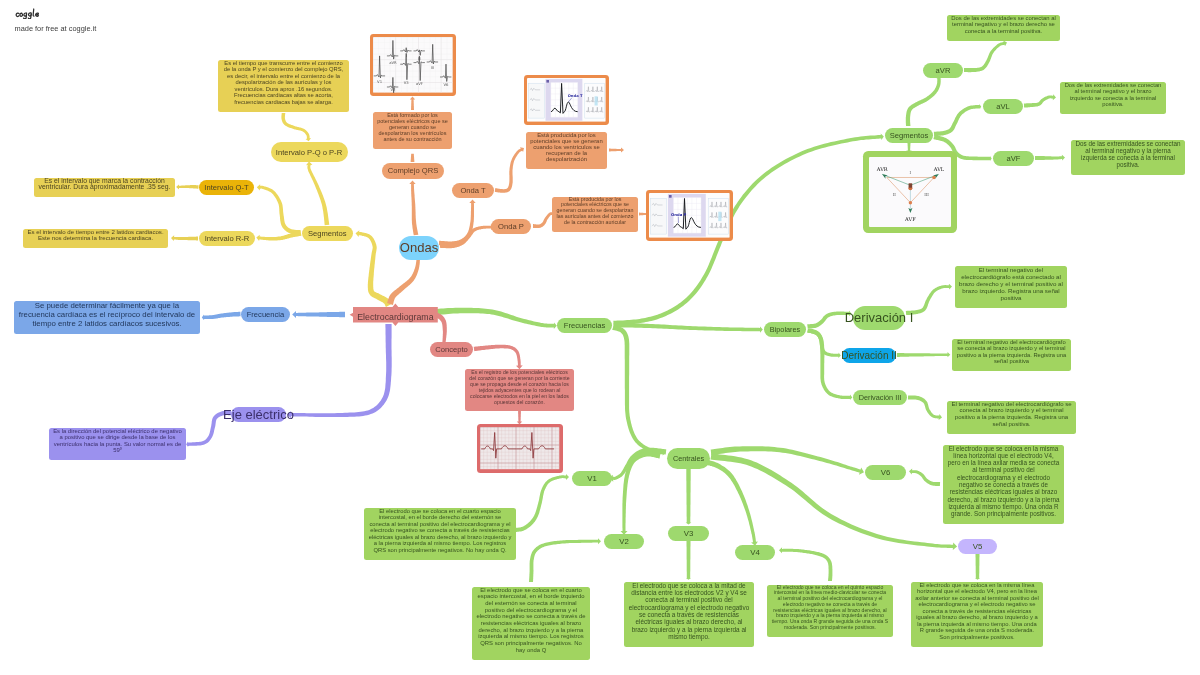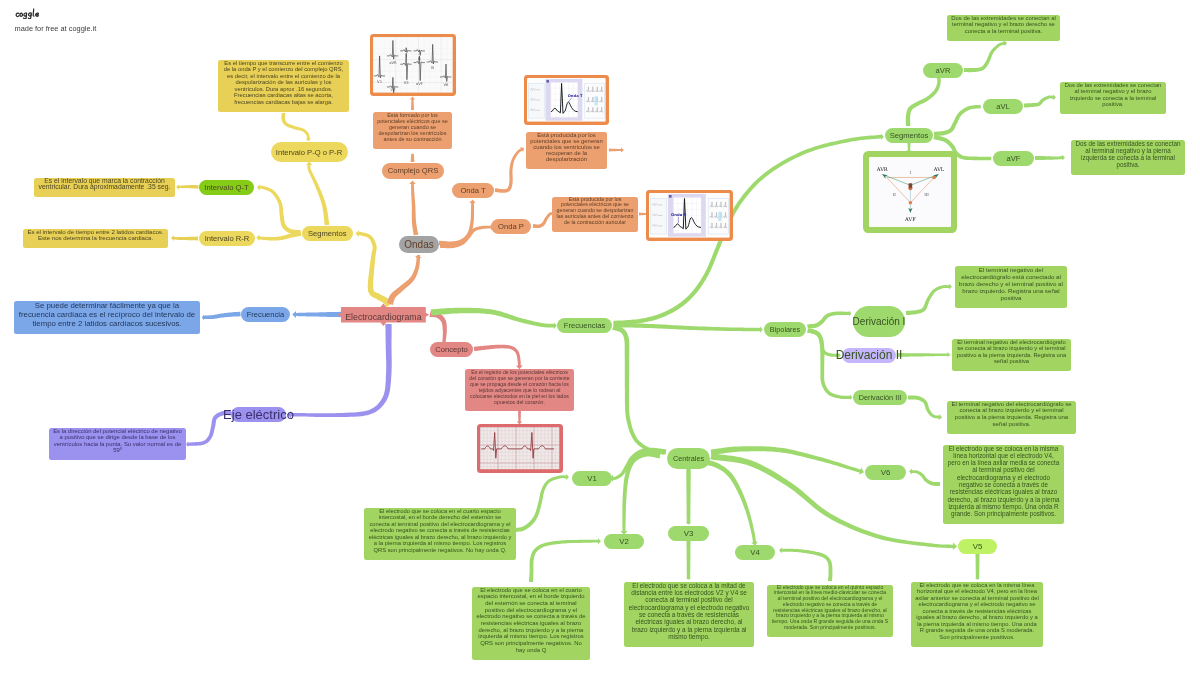--- a/index.html
+++ b/index.html
@@ -71,45 +71,45 @@
 <path d="M 705.2 464.5L705.8 464.6L706.4 464.8L707.1 465.0L707.9 465.2L708.7 465.4L709.6 465.6L710.5 465.9L711.5 466.1L712.4 466.4L713.4 466.7L714.3 467.1L715.2 467.4L716.1 467.8L716.8 468.2L717.7 468.6L718.5 469.1L719.4 469.6L720.2 470.0L721.1 470.6L721.9 471.1L722.8 471.6L723.6 472.2L724.4 472.8L725.2 473.5L726.0 474.2L726.7 474.9L727.5 475.7L728.2 476.5L729.0 477.4L729.7 478.3L730.5 479.3L731.2 480.4L731.9 481.5L732.6 482.6L733.3 483.8L734.1 485.1L734.8 486.3L735.4 487.6L736.1 488.9L736.8 490.2L737.5 491.6L738.1 492.9L738.8 494.2L739.4 495.6L740.0 497.0L740.7 498.5L741.3 500.0L741.9 501.5L742.5 503.0L743.1 504.5L743.6 506.1L744.2 507.6L744.7 509.1L745.3 510.6L745.8 512.1L746.3 513.6L746.7 515.0L747.2 516.5L747.6 518.0L748.0 519.6L748.5 521.1L748.9 522.6L749.2 524.1L749.6 525.6L750.0 527.1L750.3 528.5L750.6 529.8L750.9 531.1L751.2 532.3L751.4 533.4L751.7 534.3L751.9 535.3L752.0 536.1L752.2 536.9L752.3 537.7L752.4 538.3L752.5 539.0L752.6 539.6L752.7 540.1L752.8 540.6L752.8 541.1L752.9 541.5L753.0 541.9L753.0 542.3L751.1 542.6L755.1 545.8L757.9 541.5L756.0 541.8L755.9 541.5L755.9 541.1L755.8 540.7L755.8 540.2L755.7 539.7L755.7 539.2L755.6 538.6L755.5 537.9L755.4 537.2L755.3 536.4L755.1 535.5L755.0 534.6L754.8 533.7L754.6 532.6L754.3 531.6L754.1 530.4L753.8 529.1L753.5 527.8L753.2 526.3L752.9 524.9L752.6 523.4L752.2 521.8L751.8 520.2L751.4 518.7L751.0 517.1L750.6 515.5L750.2 514.0L749.7 512.4L749.3 511.0L748.8 509.4L748.3 507.9L747.8 506.3L747.3 504.8L746.7 503.2L746.1 501.6L745.6 500.1L745.0 498.5L744.4 497.0L743.8 495.5L743.1 494.0L742.5 492.5L741.9 491.1L741.2 489.7L740.6 488.4L739.9 487.0L739.2 485.6L738.6 484.3L737.9 483.0L737.2 481.7L736.4 480.4L735.7 479.1L734.9 477.9L734.2 476.8L733.4 475.6L732.6 474.6L731.8 473.5L730.9 472.5L730.0 471.6L729.1 470.7L728.2 469.9L727.3 469.2L726.4 468.4L725.5 467.7L724.6 467.1L723.7 466.5L722.7 465.9L721.8 465.4L720.9 464.8L720.0 464.3L719.2 463.8L718.2 463.3L717.2 462.8L716.1 462.4L715.1 462.0L714.0 461.6L713.0 461.3L712.0 461.0L711.0 460.7L710.1 460.5L709.2 460.2L708.4 460.0L707.8 459.8L707.2 459.7L706.8 459.5Z" fill="#9ed96e"></path>
 <path d="M 711.3 455.4L712.6 455.2L714.0 455.0L715.5 454.7L717.3 454.4L719.2 454.1L721.2 453.8L723.4 453.5L725.7 453.1L728.0 452.8L730.4 452.5L732.8 452.2L735.2 452.0L737.7 451.8L740.1 451.6L742.6 451.5L745.2 451.4L747.9 451.4L750.7 451.3L753.5 451.2L756.4 451.2L759.3 451.2L762.2 451.2L765.2 451.3L768.1 451.4L771.1 451.6L774.0 451.7L776.9 452.0L779.7 452.3L782.5 452.7L785.4 453.1L788.3 453.6L791.3 454.1L794.2 454.8L797.2 455.4L800.1 456.1L803.0 456.8L805.9 457.5L808.8 458.2L811.6 458.9L814.3 459.6L816.9 460.3L819.5 460.9L822.0 461.5L824.5 462.2L826.9 462.9L829.4 463.5L831.7 464.2L834.1 464.9L836.3 465.6L838.5 466.3L840.6 466.9L842.6 467.5L844.5 468.1L846.3 468.7L848.0 469.2L849.5 469.6L850.9 470.0L852.1 470.4L853.2 470.7L854.2 471.0L855.0 471.2L855.8 471.5L856.5 471.7L857.1 471.9L857.6 472.0L858.1 472.2L858.5 472.3L858.9 472.4L859.3 472.5L859.7 472.6L859.0 474.7L864.0 472.3L861.2 467.6L860.6 469.6L860.2 469.5L859.9 469.4L859.5 469.2L859.0 469.1L858.6 468.9L858.0 468.8L857.4 468.6L856.7 468.3L856.0 468.1L855.1 467.8L854.2 467.5L853.1 467.2L851.8 466.8L850.5 466.4L849.0 465.9L847.4 465.4L845.6 464.8L843.7 464.2L841.7 463.5L839.6 462.8L837.4 462.1L835.1 461.4L832.8 460.7L830.4 459.9L828.0 459.2L825.5 458.5L823.0 457.8L820.5 457.1L818.0 456.4L815.3 455.7L812.6 455.0L809.8 454.2L807.0 453.4L804.1 452.7L801.1 451.9L798.2 451.2L795.2 450.5L792.2 449.8L789.2 449.2L786.2 448.6L783.2 448.1L780.3 447.7L777.4 447.4L774.4 447.0L771.4 446.8L768.4 446.6L765.4 446.4L762.3 446.3L759.3 446.2L756.4 446.2L753.5 446.2L750.6 446.2L747.8 446.2L745.1 446.2L742.4 446.3L739.9 446.4L737.4 446.5L734.8 446.6L732.3 446.8L729.8 447.1L727.3 447.3L724.9 447.6L722.6 447.9L720.4 448.2L718.3 448.5L716.4 448.8L714.7 449.1L713.1 449.3L711.7 449.5L710.7 449.6Z" fill="#9ed96e"></path>
 <path d="M 710.5 459.6L712.2 459.8L714.2 460.0L716.5 460.2L719.0 460.5L721.7 460.7L724.6 461.0L727.6 461.4L730.8 461.7L733.9 462.2L737.1 462.7L740.3 463.3L743.3 464.0L746.3 464.8L749.0 465.7L751.8 466.7L754.5 467.9L757.3 469.1L760.1 470.4L762.9 471.8L765.7 473.3L768.6 474.9L771.4 476.5L774.3 478.2L777.1 479.9L780.0 481.7L782.8 483.5L785.7 485.3L788.6 487.2L791.3 489.1L794.1 491.1L796.8 493.2L799.5 495.4L802.2 497.7L805.0 500.1L807.8 502.4L810.6 504.8L813.4 507.2L816.3 509.5L819.3 511.8L822.4 514.0L825.6 516.1L828.8 518.0L832.2 519.9L835.6 521.7L839.0 523.4L842.6 525.1L846.2 526.8L849.9 528.4L853.5 529.9L857.3 531.4L861.0 532.9L864.7 534.2L868.4 535.5L872.1 536.7L875.8 537.9L879.4 538.9L883.1 539.9L886.9 540.8L890.8 541.6L894.7 542.3L898.7 543.0L902.6 543.6L906.4 544.1L910.2 544.5L913.9 545.0L917.5 545.4L920.9 545.7L924.1 546.1L927.1 546.4L929.8 546.7L932.3 547.0L934.7 547.2L937.0 547.4L939.1 547.6L941.1 547.7L942.9 547.8L944.6 547.8L946.1 547.8L947.6 547.9L948.9 547.9L950.1 547.9L951.1 547.9L952.1 547.9L952.9 547.9L952.8 550.0L957.1 546.6L953.2 542.6L953.1 544.7L952.2 544.7L951.2 544.7L950.1 544.6L948.9 544.6L947.6 544.6L946.2 544.6L944.7 544.5L943.0 544.4L941.2 544.4L939.3 544.2L937.3 544.1L935.1 543.9L932.7 543.6L930.2 543.3L927.5 542.9L924.5 542.6L921.3 542.2L917.9 541.8L914.3 541.4L910.7 540.9L906.9 540.4L903.1 539.8L899.3 539.2L895.4 538.5L891.6 537.8L887.8 537.0L884.1 536.1L880.6 535.1L877.0 534.0L873.4 532.8L869.8 531.6L866.1 530.3L862.5 528.9L858.8 527.4L855.2 525.9L851.6 524.4L848.0 522.8L844.5 521.1L841.1 519.4L837.7 517.6L834.4 515.8L831.2 514.0L828.1 512.1L825.1 510.1L822.2 507.9L819.3 505.7L816.5 503.4L813.7 501.1L811.0 498.7L808.2 496.3L805.5 493.9L802.8 491.5L800.0 489.2L797.2 487.0L794.4 484.9L791.4 482.8L788.6 480.9L785.7 479.0L782.8 477.2L780.0 475.3L777.1 473.5L774.2 471.8L771.3 470.1L768.4 468.4L765.5 466.9L762.6 465.4L759.7 464.0L756.8 462.6L753.9 461.4L751.0 460.3L747.9 459.3L744.7 458.4L741.5 457.6L738.2 456.9L734.9 456.3L731.6 455.8L728.4 455.4L725.3 455.0L722.3 454.7L719.6 454.4L717.1 454.1L714.8 453.9L713.0 453.7L711.5 453.4Z" fill="#9ed96e"></path>
 <path d="M 512.2 532.1L512.5 532.1L513.0 532.0L513.6 532.0L514.2 532.0L515.0 532.0L515.8 531.9L516.6 531.9L517.5 531.8L518.4 531.7L519.2 531.6L520.1 531.5L521.0 531.4L521.8 531.2L522.6 530.9L523.3 530.7L524.0 530.4L524.7 530.1L525.4 529.7L526.1 529.4L526.7 529.0L527.3 528.6L527.9 528.2L528.5 527.8L529.1 527.3L529.7 526.9L530.2 526.4L530.8 525.9L531.3 525.4L531.8 524.9L532.3 524.4L532.8 523.9L533.3 523.4L533.8 522.8L534.3 522.3L534.8 521.7L535.2 521.1L535.6 520.4L536.1 519.7L536.5 519.1L536.9 518.3L537.3 517.6L537.7 516.8L538.0 516.0L538.4 515.1L538.7 514.2L539.1 513.2L539.4 512.3L539.6 511.3L539.9 510.3L540.2 509.3L540.5 508.3L540.7 507.3L541.0 506.3L541.2 505.3L541.4 504.4L541.7 503.5L541.9 502.5L542.1 501.5L542.3 500.5L542.5 499.5L542.7 498.5L542.9 497.5L543.0 496.6L543.2 495.6L543.4 494.7L543.6 493.8L543.8 492.9L544.0 492.1L544.2 491.3L544.5 490.6L544.8 489.9L545.1 489.1L545.5 488.4L545.8 487.7L546.1 487.0L546.5 486.4L546.8 485.8L547.2 485.2L547.6 484.6L548.0 484.1L548.5 483.6L548.9 483.1L549.4 482.7L549.9 482.2L550.5 481.8L551.1 481.5L551.8 481.1L552.5 480.8L553.3 480.5L554.1 480.1L555.0 479.9L555.8 479.6L556.6 479.4L557.4 479.1L558.2 478.9L559.0 478.7L559.7 478.6L560.3 478.4L560.8 478.3L561.3 478.2L561.8 478.2L562.3 478.1L562.7 478.1L563.2 478.1L563.6 478.2L564.0 478.2L564.3 478.2L564.7 478.3L565.0 478.3L565.3 478.4L565.7 478.4L566.0 478.4L566.0 480.0L569.0 477.0L566.0 474.0L566.0 475.6L565.9 475.6L565.7 475.6L565.4 475.5L565.1 475.5L564.7 475.4L564.3 475.4L563.8 475.3L563.3 475.3L562.8 475.3L562.2 475.3L561.6 475.3L561.0 475.4L560.3 475.5L559.7 475.6L559.0 475.7L558.3 475.9L557.5 476.1L556.7 476.3L555.8 476.5L555.0 476.7L554.0 477.0L553.1 477.3L552.2 477.6L551.3 478.0L550.5 478.4L549.6 478.8L548.8 479.3L548.1 479.8L547.4 480.3L546.8 480.9L546.2 481.5L545.6 482.1L545.1 482.7L544.6 483.4L544.2 484.1L543.7 484.8L543.3 485.5L542.9 486.3L542.5 487.0L542.2 487.8L541.8 488.6L541.5 489.4L541.1 490.3L540.8 491.2L540.6 492.1L540.3 493.0L540.1 494.0L539.9 495.0L539.7 495.9L539.5 496.9L539.3 497.9L539.2 498.9L539.0 499.8L538.8 500.7L538.5 501.7L538.3 502.5L538.1 503.5L537.8 504.5L537.5 505.4L537.3 506.4L537.0 507.4L536.7 508.4L536.5 509.3L536.2 510.3L535.9 511.2L535.6 512.1L535.3 512.9L535.0 513.7L534.6 514.5L534.3 515.2L534.0 515.9L533.6 516.5L533.3 517.1L532.9 517.7L532.5 518.3L532.1 518.8L531.7 519.3L531.3 519.8L530.9 520.3L530.5 520.8L530.1 521.2L529.6 521.7L529.2 522.1L528.7 522.6L528.2 523.0L527.7 523.4L527.2 523.8L526.7 524.2L526.2 524.6L525.7 524.9L525.2 525.3L524.7 525.6L524.1 525.9L523.6 526.2L523.0 526.4L522.5 526.7L521.9 526.9L521.4 527.1L520.8 527.2L520.2 527.4L519.5 527.5L518.8 527.6L518.0 527.7L517.2 527.7L516.4 527.8L515.6 527.8L514.8 527.8L514.1 527.8L513.5 527.8L512.8 527.9L512.3 527.9L511.8 527.9Z" fill="#9ed96e"></path>
 <path d="M 533.0 582.1L533.0 581.7L533.0 581.2L533.1 580.7L533.1 580.0L533.1 579.4L533.2 578.6L533.2 577.9L533.2 577.1L533.3 576.2L533.3 575.4L533.3 574.5L533.4 573.7L533.4 572.9L533.4 572.1L533.5 571.2L533.5 570.4L533.4 569.5L533.4 568.6L533.4 567.7L533.4 566.8L533.4 565.9L533.4 565.0L533.4 564.2L533.4 563.3L533.4 562.5L533.5 561.7L533.5 561.0L533.6 560.3L533.8 559.6L533.9 558.9L534.0 558.2L534.1 557.5L534.3 556.9L534.4 556.3L534.6 555.7L534.8 555.1L535.0 554.6L535.2 554.0L535.5 553.5L535.8 553.1L536.1 552.6L536.4 552.1L536.8 551.7L537.2 551.2L537.6 550.7L538.1 550.3L538.6 549.9L539.1 549.5L539.6 549.1L540.2 548.7L540.8 548.3L541.4 548.0L542.1 547.6L542.9 547.3L543.7 547.0L544.5 546.6L545.5 546.3L546.5 546.1L547.6 545.8L548.7 545.5L550.0 545.3L551.2 545.1L552.5 544.8L553.8 544.6L555.2 544.4L556.6 544.2L558.0 544.1L559.4 543.9L560.8 543.8L562.2 543.6L563.5 543.5L565.0 543.4L566.5 543.3L568.0 543.2L569.6 543.1L571.1 543.1L572.7 543.0L574.3 543.0L575.8 542.9L577.4 542.9L578.9 542.9L580.3 542.9L581.7 542.8L583.0 542.8L584.3 542.8L585.6 542.7L586.9 542.7L588.2 542.7L589.4 542.7L590.6 542.7L591.8 542.7L592.9 542.6L594.0 542.6L595.0 542.6L595.9 542.6L596.7 542.6L597.4 542.6L598.0 542.6L598.0 544.2L601.0 541.2L598.0 538.2L598.0 539.8L597.4 539.8L596.7 539.8L595.9 539.8L595.0 539.8L594.0 539.8L592.9 539.8L591.8 539.8L590.6 539.8L589.4 539.8L588.1 539.8L586.9 539.8L585.6 539.8L584.3 539.8L583.0 539.8L581.7 539.8L580.3 539.8L578.8 539.8L577.3 539.9L575.8 539.9L574.2 539.9L572.7 539.9L571.1 539.9L569.5 540.0L567.9 540.0L566.3 540.1L564.8 540.2L563.3 540.3L561.8 540.4L560.4 540.5L559.0 540.7L557.6 540.8L556.2 541.0L554.8 541.1L553.4 541.3L552.0 541.5L550.6 541.7L549.3 541.9L548.1 542.2L546.8 542.4L545.6 542.7L544.5 543.0L543.5 543.4L542.5 543.7L541.5 544.1L540.6 544.4L539.8 544.8L539.0 545.3L538.3 545.7L537.6 546.2L536.9 546.7L536.3 547.1L535.7 547.7L535.1 548.2L534.6 548.7L534.1 549.3L533.6 549.9L533.1 550.5L532.7 551.1L532.3 551.8L531.9 552.5L531.6 553.2L531.4 553.9L531.1 554.6L530.9 555.3L530.7 556.0L530.5 556.7L530.4 557.5L530.2 558.2L530.1 558.9L530.0 559.7L529.8 560.5L529.7 561.4L529.7 562.3L529.6 563.2L529.6 564.1L529.6 565.0L529.6 566.0L529.6 566.9L529.6 567.8L529.6 568.7L529.6 569.5L529.6 570.4L529.6 571.2L529.6 571.9L529.5 572.7L529.5 573.5L529.4 574.4L529.4 575.2L529.4 576.0L529.3 576.8L529.3 577.6L529.2 578.4L529.2 579.1L529.1 579.8L529.1 580.4L529.1 581.0L529.0 581.5L529.0 581.9Z" fill="#9ed96e"></path>
 <path d="M 686.5 540.2L686.5 540.7L686.5 541.2L686.5 541.9L686.5 542.6L686.5 543.5L686.5 544.3L686.5 545.2L686.5 546.2L686.6 547.1L686.6 548.1L686.6 549.1L686.6 550.1L686.6 551.1L686.6 552.0L686.6 552.9L686.6 553.9L686.6 554.9L686.6 555.9L686.6 556.9L686.6 558.0L686.6 559.0L686.7 560.0L686.7 561.1L686.7 562.1L686.7 563.1L686.7 564.1L686.7 565.1L686.7 566.0L686.7 566.9L686.7 567.9L686.7 568.9L686.7 569.9L686.7 570.9L686.8 571.9L686.8 572.9L686.8 573.8L686.8 574.7L686.8 575.5L686.8 576.3L686.8 576.9L686.8 577.5L686.8 578.0L685.9 578.0L688.5 579.7L691.1 578.0L690.2 578.0L690.2 577.5L690.2 576.9L690.2 576.3L690.2 575.5L690.2 574.7L690.2 573.8L690.2 572.9L690.2 571.9L690.3 570.9L690.3 569.9L690.3 568.9L690.3 567.9L690.3 566.9L690.3 566.0L690.3 565.1L690.3 564.1L690.3 563.1L690.3 562.1L690.3 561.1L690.3 560.0L690.4 559.0L690.4 558.0L690.4 556.9L690.4 555.9L690.4 554.9L690.4 553.9L690.4 552.9L690.4 552.0L690.4 551.1L690.4 550.1L690.4 549.1L690.4 548.1L690.4 547.1L690.5 546.2L690.5 545.2L690.5 544.3L690.5 543.5L690.5 542.6L690.5 541.9L690.5 541.2L690.5 540.7L690.5 540.2Z" fill="#9ed96e"></path>
 <path d="M 832.0 581.1L832.0 580.8L832.0 580.4L832.1 579.9L832.1 579.3L832.2 578.7L832.2 578.0L832.3 577.3L832.3 576.5L832.4 575.8L832.4 575.0L832.4 574.2L832.4 573.5L832.4 572.7L832.4 571.9L832.4 571.3L832.4 570.6L832.4 569.8L832.4 569.1L832.3 568.3L832.3 567.5L832.3 566.7L832.2 565.9L832.1 565.1L832.0 564.3L831.9 563.5L831.7 562.8L831.5 562.0L831.2 561.3L830.9 560.7L830.6 560.1L830.3 559.5L830.0 558.9L829.6 558.4L829.2 557.9L828.8 557.4L828.3 556.9L827.8 556.5L827.3 556.0L826.7 555.6L826.1 555.2L825.5 554.8L824.8 554.4L824.1 554.1L823.4 553.7L822.6 553.4L821.7 553.1L820.9 552.9L820.0 552.6L819.1 552.3L818.2 552.1L817.2 551.9L816.3 551.7L815.3 551.5L814.3 551.3L813.3 551.1L812.3 550.9L811.3 550.7L810.2 550.5L809.1 550.3L807.9 550.2L806.7 550.0L805.5 549.9L804.3 549.7L803.1 549.6L801.9 549.5L800.7 549.3L799.5 549.2L798.4 549.1L797.2 549.1L796.1 549.0L795.0 548.9L793.8 548.9L792.7 548.8L791.5 548.8L790.3 548.8L789.1 548.8L788.0 548.8L786.9 548.8L785.9 548.8L784.9 548.8L784.0 548.8L783.2 548.8L782.6 548.9L782.0 548.9L782.1 547.3L779.0 550.2L781.9 553.2L782.0 551.7L782.6 551.7L783.2 551.7L784.0 551.7L784.9 551.7L785.9 551.7L786.9 551.7L788.0 551.7L789.1 551.7L790.3 551.7L791.4 551.8L792.6 551.8L793.7 551.9L794.8 551.9L795.9 552.0L797.0 552.1L798.1 552.2L799.2 552.3L800.4 552.5L801.6 552.6L802.7 552.7L803.9 552.9L805.1 553.0L806.3 553.2L807.4 553.4L808.5 553.6L809.6 553.7L810.7 553.9L811.7 554.1L812.7 554.3L813.6 554.5L814.6 554.8L815.5 555.0L816.5 555.2L817.3 555.4L818.2 555.7L819.0 555.9L819.8 556.2L820.6 556.4L821.3 556.7L822.0 557.0L822.6 557.3L823.2 557.6L823.7 557.9L824.2 558.2L824.7 558.5L825.1 558.8L825.4 559.1L825.8 559.5L826.1 559.8L826.4 560.2L826.7 560.5L826.9 560.9L827.2 561.3L827.4 561.7L827.6 562.2L827.8 562.7L828.0 563.2L828.1 563.7L828.2 564.2L828.3 564.9L828.4 565.5L828.5 566.2L828.5 566.9L828.5 567.7L828.5 568.4L828.6 569.1L828.6 569.9L828.6 570.6L828.6 571.3L828.6 572.1L828.6 572.7L828.6 573.4L828.5 574.1L828.5 574.8L828.5 575.5L828.4 576.3L828.4 577.0L828.3 577.7L828.2 578.3L828.2 578.9L828.1 579.5L828.1 580.0L828.0 580.5L828.0 580.9Z" fill="#9ed96e"></path>
 <path d="M 975.5 553.0L975.5 553.4L975.5 553.8L975.5 554.4L975.5 554.9L975.5 555.6L975.5 556.3L975.5 557.0L975.6 557.7L975.6 558.5L975.6 559.2L975.6 560.0L975.6 560.7L975.6 561.4L975.6 562.0L975.6 562.6L975.6 563.2L975.6 563.8L975.6 564.4L975.6 564.9L975.6 565.5L975.7 566.1L975.7 566.6L975.7 567.2L975.7 567.7L975.7 568.3L975.7 568.9L975.7 569.4L975.7 570.0L975.7 570.6L975.7 571.2L975.7 571.9L975.7 572.5L975.7 573.2L975.8 573.8L975.8 574.5L975.8 575.1L975.8 575.7L975.8 576.3L975.8 576.8L975.8 577.3L975.8 577.7L975.8 578.0L974.9 578.0L977.5 579.7L980.1 578.0L979.2 578.0L979.2 577.7L979.2 577.3L979.2 576.8L979.2 576.3L979.2 575.7L979.2 575.1L979.2 574.5L979.2 573.8L979.3 573.2L979.3 572.5L979.3 571.9L979.3 571.2L979.3 570.6L979.3 570.0L979.3 569.4L979.3 568.9L979.3 568.3L979.3 567.7L979.3 567.2L979.3 566.6L979.3 566.1L979.4 565.5L979.4 564.9L979.4 564.4L979.4 563.8L979.4 563.2L979.4 562.6L979.4 562.0L979.4 561.4L979.4 560.7L979.4 560.0L979.4 559.2L979.4 558.5L979.4 557.7L979.5 557.0L979.5 556.3L979.5 555.6L979.5 554.9L979.5 554.4L979.5 553.8L979.5 553.4L979.5 553.0Z" fill="#9ed96e"></path>
 <path d="M 940.1 482.0L939.7 482.0L939.3 482.0L938.8 482.0L938.2 482.0L937.7 482.0L937.0 482.0L936.4 482.0L935.8 482.0L935.1 482.0L934.5 482.0L933.9 481.9L933.4 481.9L932.9 481.8L932.5 481.7L932.1 481.6L931.7 481.5L931.3 481.3L930.9 481.1L930.5 480.9L930.1 480.7L929.7 480.5L929.3 480.3L928.9 480.0L928.5 479.8L928.2 479.5L927.8 479.2L927.5 479.0L927.1 478.7L926.9 478.5L926.6 478.2L926.3 477.9L926.1 477.6L925.8 477.3L925.6 476.9L925.3 476.5L925.1 476.2L924.8 475.8L924.5 475.4L924.2 475.0L923.8 474.6L923.5 474.2L923.1 473.8L922.7 473.5L922.3 473.2L921.9 472.9L921.6 472.6L921.2 472.4L920.8 472.1L920.4 471.9L920.0 471.7L919.5 471.4L919.1 471.2L918.7 471.1L918.3 470.9L917.9 470.7L917.5 470.6L917.0 470.5L916.5 470.3L916.1 470.3L915.6 470.2L915.1 470.2L914.7 470.2L914.2 470.2L913.8 470.2L913.4 470.2L913.1 470.2L912.7 470.2L912.5 470.2L912.2 470.2L912.1 470.2L912.2 468.6L909.0 471.3L911.7 474.5L911.9 473.0L912.1 473.0L912.4 473.0L912.7 473.0L913.1 473.0L913.4 473.0L913.8 473.0L914.1 473.0L914.5 473.1L914.9 473.1L915.3 473.1L915.6 473.2L916.0 473.2L916.3 473.3L916.5 473.4L916.8 473.5L917.1 473.7L917.5 473.8L917.8 474.0L918.1 474.2L918.4 474.3L918.8 474.5L919.1 474.8L919.4 475.0L919.7 475.2L920.0 475.4L920.4 475.7L920.6 475.9L920.9 476.2L921.2 476.4L921.4 476.7L921.6 477.0L921.8 477.3L922.1 477.6L922.3 478.0L922.6 478.4L922.8 478.8L923.1 479.2L923.4 479.6L923.7 480.1L924.1 480.5L924.5 480.9L924.9 481.3L925.3 481.6L925.7 482.0L926.1 482.3L926.5 482.6L926.9 482.9L927.4 483.2L927.8 483.6L928.3 483.8L928.8 484.1L929.3 484.4L929.8 484.6L930.4 484.9L930.9 485.1L931.5 485.3L932.1 485.5L932.8 485.6L933.5 485.7L934.2 485.8L934.9 485.8L935.6 485.9L936.3 485.9L937.0 485.9L937.6 485.9L938.2 485.9L938.8 486.0L939.2 486.0L939.6 486.0L939.9 486.0Z" fill="#9ed96e"></path>
 </svg>
-<div class="rootnode" style="left:341px;top:306.9px;width:84.8px;height:20px">
+<div class="rootnode" style="left:353px;top:306.9px;width:84.8px;height:20px">
 <svg class="spikes" viewBox="0 0 100.8 31.6" style="left:-8px;top:-8px;width:100.8px;height:31.6px">
 <path d="M8 8 H92.8 V23.6 H8 Z M47.5 8 L50.4 4.6 L53.3 8 Z M47.5 23.6 L50.4 27.0 L53.3 23.6 Z M8 13.8 L4.6 15.8 L8 17.8 Z M92.8 13.8 L96.2 15.8 L92.8 17.8 Z" fill="#e28783"></path>
 </svg>
 <span class="rootlabel">Electrocardiograma</span>
     </div>
 <div class="node pill" style="left:241px;top:306.5px;width:49px;height:15.5px;background:#7ba7e8;font-size:7.6px;color:#22385c">
       <span>Frecuencia</span>
     </div>
 <div class="node pill" style="left:231px;top:406.5px;width:55px;height:15.5px;background:#9b91ee;font-size:13px;color:#3b2f6b">
       <span>Eje eléctrico</span>
     </div>
 <div class="node pill" style="left:302px;top:225.5px;width:50.5px;height:15.3px;background:#ecd85c;font-size:7.6px;color:#4d4521">
       <span>Segmentos</span>
     </div>
 <div class="node pill" style="left:270.5px;top:142px;width:77px;height:20px;background:#ecd85c;font-size:7.6px;color:#4d4521">
       <span>Intervalo P-Q o P-R</span>
     </div>
-<div class="node pill" style="left:199px;top:179.5px;width:55px;height:15.2px;background:#84cc16;font-size:7.6px;color:#4d4521">
+<div class="node pill" style="left:199px;top:179.5px;width:55px;height:15.2px;background:#eab308;font-size:7.6px;color:#4d4521">
       <span>Intervalo Q-T</span>
     </div>
 <div class="node pill" style="left:199px;top:231px;width:56px;height:15px;background:#ecd85c;font-size:7.6px;color:#4d4521">
       <span>Intervalo R-R</span>
     </div>
-<div class="node pill" style="left:399px;top:235.5px;width:40px;height:17px;background:#a3a3a3;font-size:10px;color:#5d3d27">
+<div class="node pill" style="left:399px;top:235.5px;width:40px;height:24px;background:#7dd3fc;font-size:13px;color:#5d3d27">
       <span>Ondas</span>
     </div>
 <div class="node pill" style="left:382px;top:163px;width:62px;height:15.5px;background:#eda06f;font-size:7.6px;color:#5d3d27">
       <span>Complejo QRS</span>
     </div>
 <div class="node pill" style="left:452px;top:182.5px;width:42px;height:15.5px;background:#eda06f;font-size:7.6px;color:#5d3d27">
       <span>Onda T</span>
     </div>
 <div class="node pill" style="left:491px;top:218.5px;width:40px;height:15.5px;background:#eda06f;font-size:7.6px;color:#5d3d27">
       <span>Onda P</span>
@@ -131,42 +131,42 @@
     </div>
 <div class="node pill" style="left:923px;top:62.5px;width:40px;height:15.5px;background:#9ed96e;font-size:7.6px;color:#36521f">
       <span>aVR</span>
     </div>
 <div class="node pill" style="left:983px;top:98.5px;width:40px;height:15.5px;background:#9ed96e;font-size:7.6px;color:#36521f">
       <span>aVL</span>
     </div>
 <div class="node pill" style="left:993px;top:150.5px;width:41px;height:15.5px;background:#9ed96e;font-size:7.6px;color:#36521f">
       <span>aVF</span>
     </div>
-<div class="node pill" style="left:853px;top:305.5px;width:52px;height:31px;background:#9ed96e;font-size:10px;color:#36521f">
+<div class="node pill" style="left:853px;top:305.5px;width:52px;height:24px;background:#9ed96e;font-size:13px;color:#36521f">
       <span>Derivación I</span>
     </div>
-<div class="node pill" style="left:842px;top:347.5px;width:54px;height:15.5px;background:#c4b5fd;font-size:12px;color:#36521f">
+<div class="node pill" style="left:842px;top:347.5px;width:54px;height:15.5px;background:#0ea5e9;font-size:10px;color:#36521f">
       <span>Derivación II</span>
     </div>
 <div class="node pill" style="left:853px;top:389.5px;width:54px;height:15.5px;background:#9ed96e;font-size:7.3px;color:#36521f">
       <span>Derivación III</span>
     </div>
 <div class="node pill" style="left:572px;top:470.5px;width:40px;height:15.5px;background:#9ed96e;font-size:7.8px;color:#36521f">
       <span>V1</span>
     </div>
 <div class="node pill" style="left:604px;top:533.5px;width:40px;height:15.5px;background:#9ed96e;font-size:7.8px;color:#36521f">
       <span>V2</span>
     </div>
 <div class="node pill" style="left:668px;top:525.5px;width:41px;height:15.5px;background:#9ed96e;font-size:7.8px;color:#36521f">
       <span>V3</span>
     </div>
 <div class="node pill" style="left:735px;top:544.5px;width:40px;height:15.5px;background:#9ed96e;font-size:7.8px;color:#36521f">
       <span>V4</span>
     </div>
-<div class="node pill" style="left:958px;top:538.5px;width:39px;height:15.5px;background:#bef264;font-size:7.8px;color:#36521f">
+<div class="node pill" style="left:958px;top:538.5px;width:39px;height:15.5px;background:#c4b5fd;font-size:7.8px;color:#36521f">
       <span>V5</span>
     </div>
 <div class="node pill" style="left:865px;top:464.5px;width:41px;height:15.5px;background:#9ed96e;font-size:7.8px;color:#36521f">
       <span>V6</span>
     </div>
 <div class="notebox" style="left:218px;top:59.5px;width:131px;height:52px;background:#e7d055;font-size:5.8px;line-height:6.57px;color:#4d4521;padding:0 4.5px">
       <span>Es el tiempo que transcurre entre el comienzo de la onda P y el comienzo del complejo QRS, es decir, el intervalo entre el comienzo de la despolarización de las aurículas y los ventrículos. Dura aprox .16 segundos. Frecuencias cardiacas altas se acorta, frecuencias cardiacas bajas se alarga.</span>
     </div>
 <div class="notebox" style="left:34px;top:177.5px;width:141px;height:19px;background:#e7d055;font-size:6.8px;line-height:6.5px;color:#4d4521;padding:0 4.0px">
       <span>Es el intervalo que marca la contracción ventricular. Dura aproximadamente .35 seg.</span>

